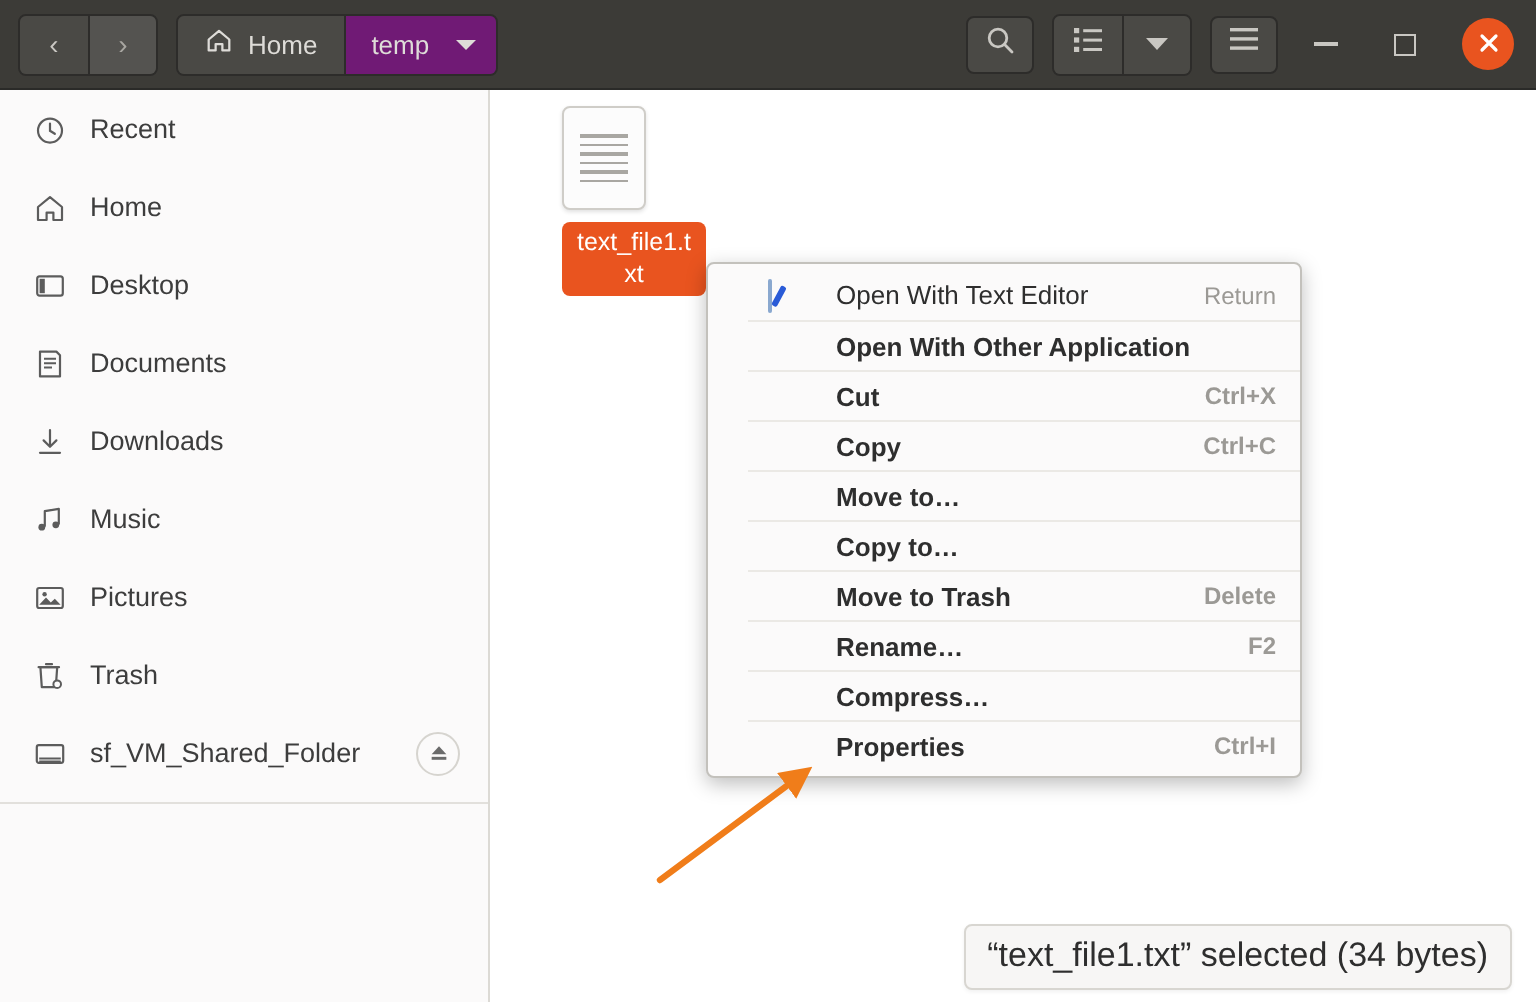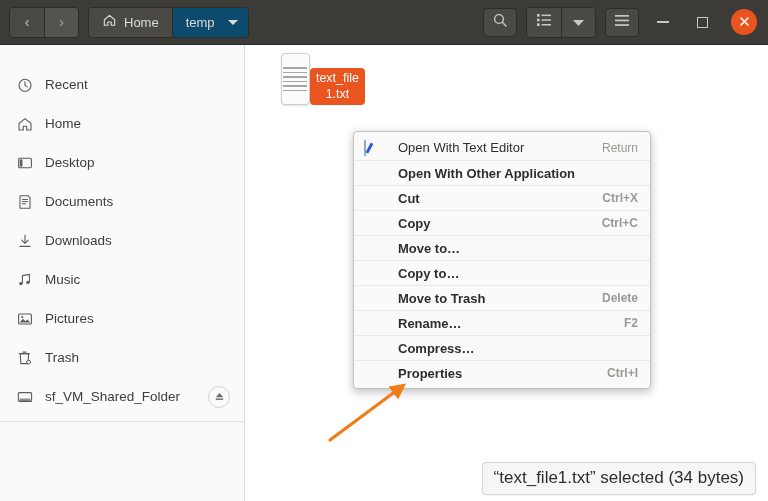--- a/index.html
+++ b/index.html
@@ -62,21 +62,21 @@
   }
   .pathbtn {
     height: 29px;
     background: #4a4945;
     color: #dedcd8;
     display: flex; align-items: center; gap: 7px;
     padding: 0 13px;
     font-size: 13px;
     cursor: pointer;
   }
-  .pathbtn.cur { background: #0c4a6e; border-left: 1px solid #2d2c2a; padding-right: 10px; }
+  .pathbtn.cur { background: #701a75; border-left: 1px solid #2d2c2a; padding-right: 10px; }
   .pathbtn .caret {
     width: 0; height: 0;
     border-left: 5px solid transparent;
     border-right: 5px solid transparent;
     border-top: 5px solid #dedcd8;
     margin-left: 6px;
   }
 
   .toolbtn {
     width: 34px; height: 29px;
@@ -121,21 +121,21 @@
   .minglyph { display: block; width: 12px; height: 1.5px; background: #c9c7c2; }
   .maxglyph { display: block; width: 11px; height: 11px; border: 1.5px solid #c9c7c2; }
 
   
   .sidebar {
     position: absolute;
     left: 0; top: 45px;
     width: 245px; height: 456px;
     background: #fbfafa;
     border-right: 1px solid #dcdad5;
-    padding-top: 20px;
+    padding-top: 0;
   }
   .side-item {
     display: flex;
     align-items: center;
     height: 39px;
     padding: 0 14px 0 16px;
     gap: 12px;
     cursor: pointer;
     color: #3d3d3d;
     font-size: 13.5px;
@@ -168,21 +168,22 @@
     left: 246px; top: 45px;
     width: 522px; height: 456px;
     background: #ffffff;
   }
 
   .file-item {
     position: absolute;
     left: 35px; top: 8px;
     width: 84px;
     display: flex;
-    align-items: flex-end;
+    flex-direction: column;
+    align-items: flex-start;
     cursor: pointer;
   }
   .file-thumb {
     width: 42px; height: 52px;
     background: #fcfcfc;
     border: 1px solid #cfcdc8;
     border-radius: 4px;
     display: flex;
     flex-direction: column;
     justify-content: center;
@@ -222,20 +223,21 @@
   }
   .ctxrow {
     position: relative;
     display: flex;
     align-items: center;
     height: 25px;
     padding: 0 12px 0 44px;
     font-size: 13px;
     color: #2e2e2e;
     cursor: pointer;
+    margin-left: 20px;
   }
   .ctxrow + .ctxrow { border-top: 1px solid #ebe9e5; font-weight: bold; }
   .ctxrow .mlabel { flex: 1; white-space: nowrap; }
   .ctxrow .maccel { color: #9b9995; font-size: 12px; white-space: nowrap; }
   .ctxrow .micon {
     position: absolute;
     left: 10px; top: 50%;
     transform: translateY(-50%);
     width: 15px; height: 15px;
   }

